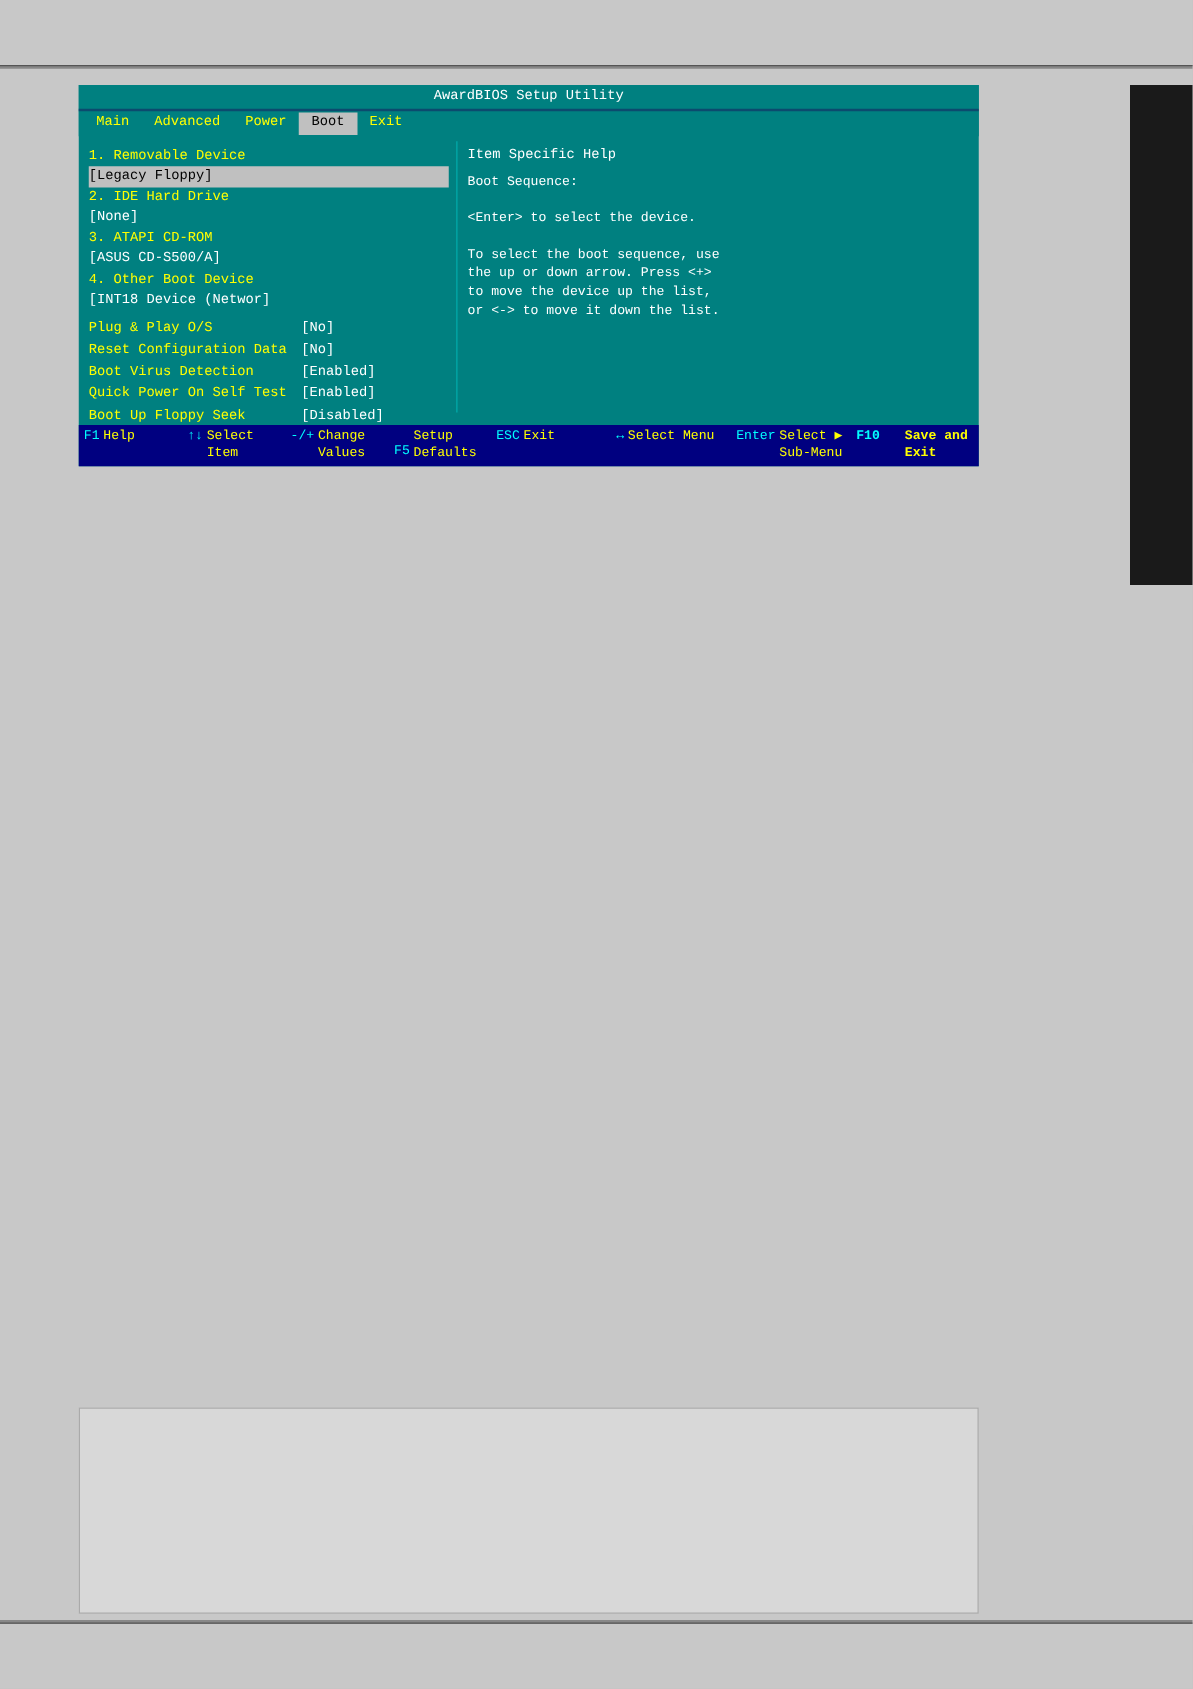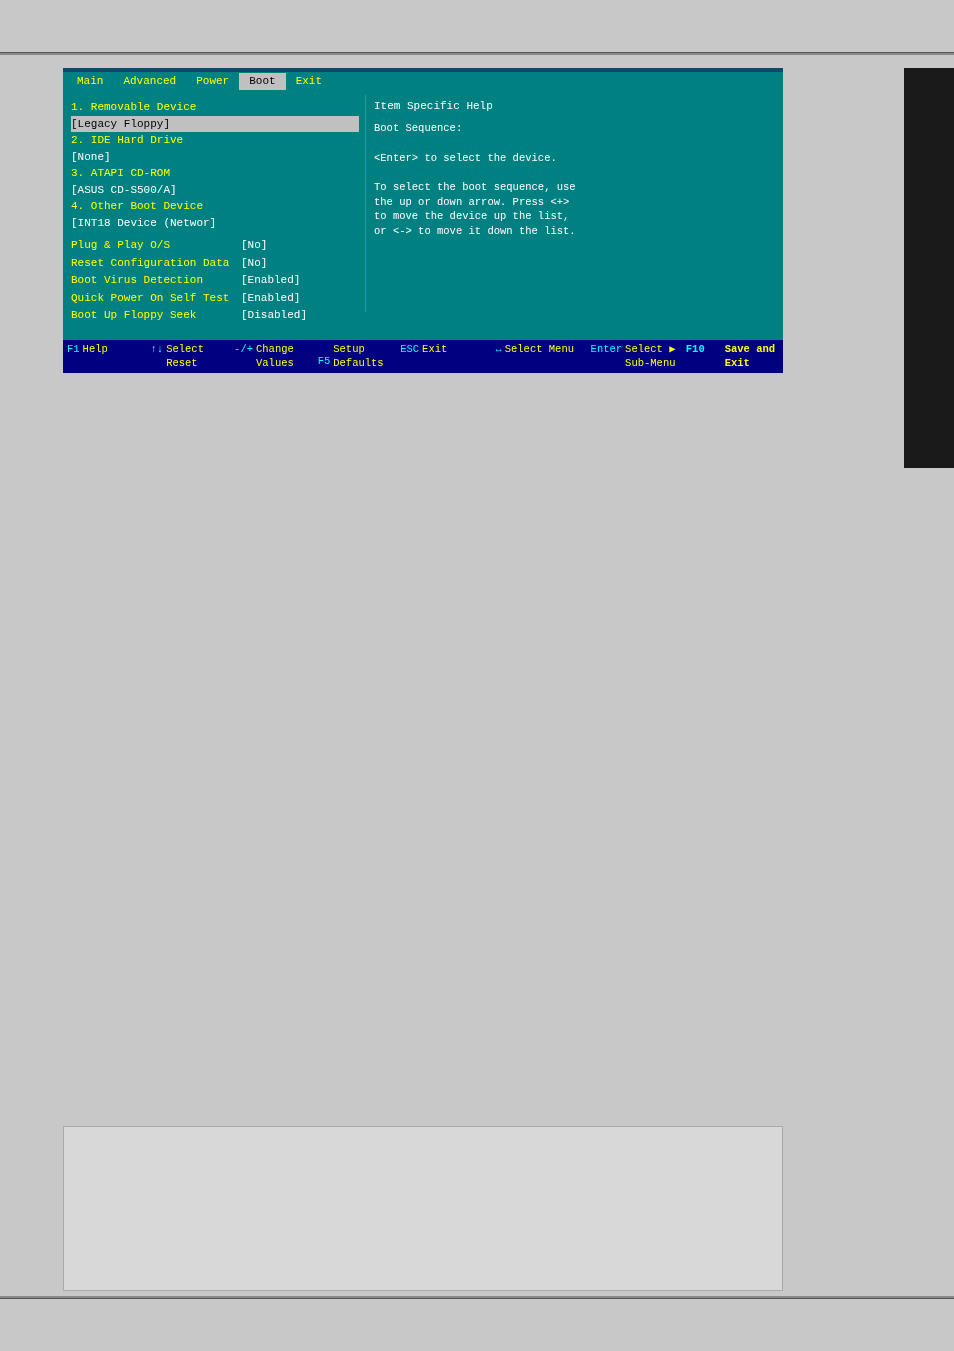--- a/index.html
+++ b/index.html
@@ -67,21 +67,21 @@
     }
 
     
     .bios-menu-bar {
       width: 100%;
       background-color: #008080;
       display: flex;
       flex-direction: row;
       gap: 0;
       padding: 1px 4px;
-      border-top: 4px solid #0c4a6e;
+      border-top: 2px solid #0c4a6e;
     }
 
     .bios-menu-item {
       padding: 1px 10px;
       color: #ffff00;
       font-size: 11px;
       cursor: pointer;
     }
 
     .bios-menu-item.active {
@@ -209,20 +209,23 @@
 <body>
 
 <div class="page-bg">
 
   <div class="top-rule"></div>
 
   <div class="right-sidebar"></div>
 
   <div class="bios-screen">
 
+    <div class="bios-title-bar">
+      <span>AwardBIOS Setup Utility</span>
+    </div>
 
     <div class="bios-menu-bar">
       <div class="bios-menu-item">Main</div>
       <div class="bios-menu-item">Advanced</div>
       <div class="bios-menu-item">Power</div>
       <div class="bios-menu-item active">Boot</div>
       <div class="bios-menu-item">Exit</div>
     </div>
 
     <div class="bios-content">
@@ -286,21 +289,21 @@
     </div>
 
     <div class="bios-status-bar" style="display: flex; grid-template-columns: repeat(4, 1fr) repeat(4, 1fr); grid-template-rows: auto auto; gap: 1px; padding: 2px 4px; flex-direction: row;">
         <div style="display: flex; flex-direction: row; gap: 2px;">
           <div style="flex: 1 1 0%; display: flex; gap: 3px; color: rgb(255, 255, 255);">
             <span style="color: rgb(0, 255, 255);">F1</span>
             <span style="color: rgb(255, 255, 0); text-align: right;">Help</span>
           </div>
           <div style="flex: 1 1 0%; display: flex; gap: 3px; color: rgb(255, 255, 255);">
             <span style="color: rgb(0, 255, 255);">↑↓</span>
-            <span style="color: rgb(255, 255, 0);">Select Reset</span>
+            <span style="color: rgb(255, 255, 0);">Select Item</span>
           </div>
           <div style="flex: 1 1 0%; display: flex; gap: 3px; color: rgb(255, 255, 255);">
             <span style="color: rgb(0, 255, 255);">-/+</span>
             <span style="color: rgb(255, 255, 0);">Change Values</span>
           </div>
           <div style="flex: 1 1 0%; display: flex; gap: 3px; color: rgb(255, 255, 255);">
             <span style="color: rgb(0, 255, 255); margin-top: 12px;">F5</span>
             <span style="color: rgb(255, 255, 0);">Setup Defaults</span>
           </div>
         </div>

